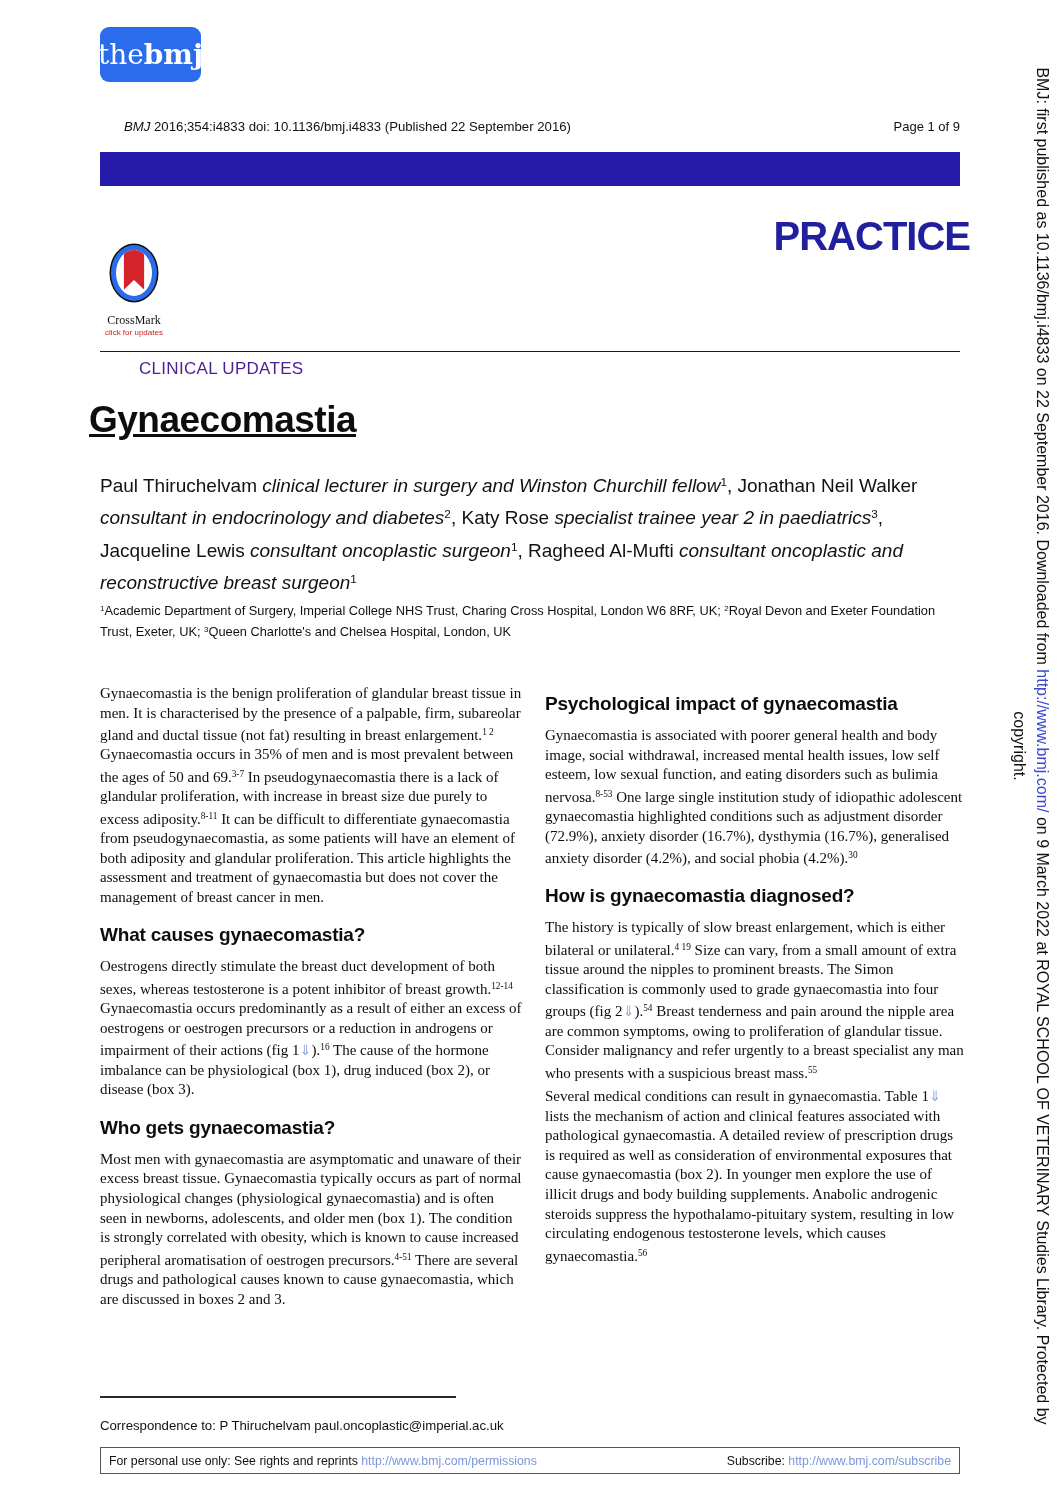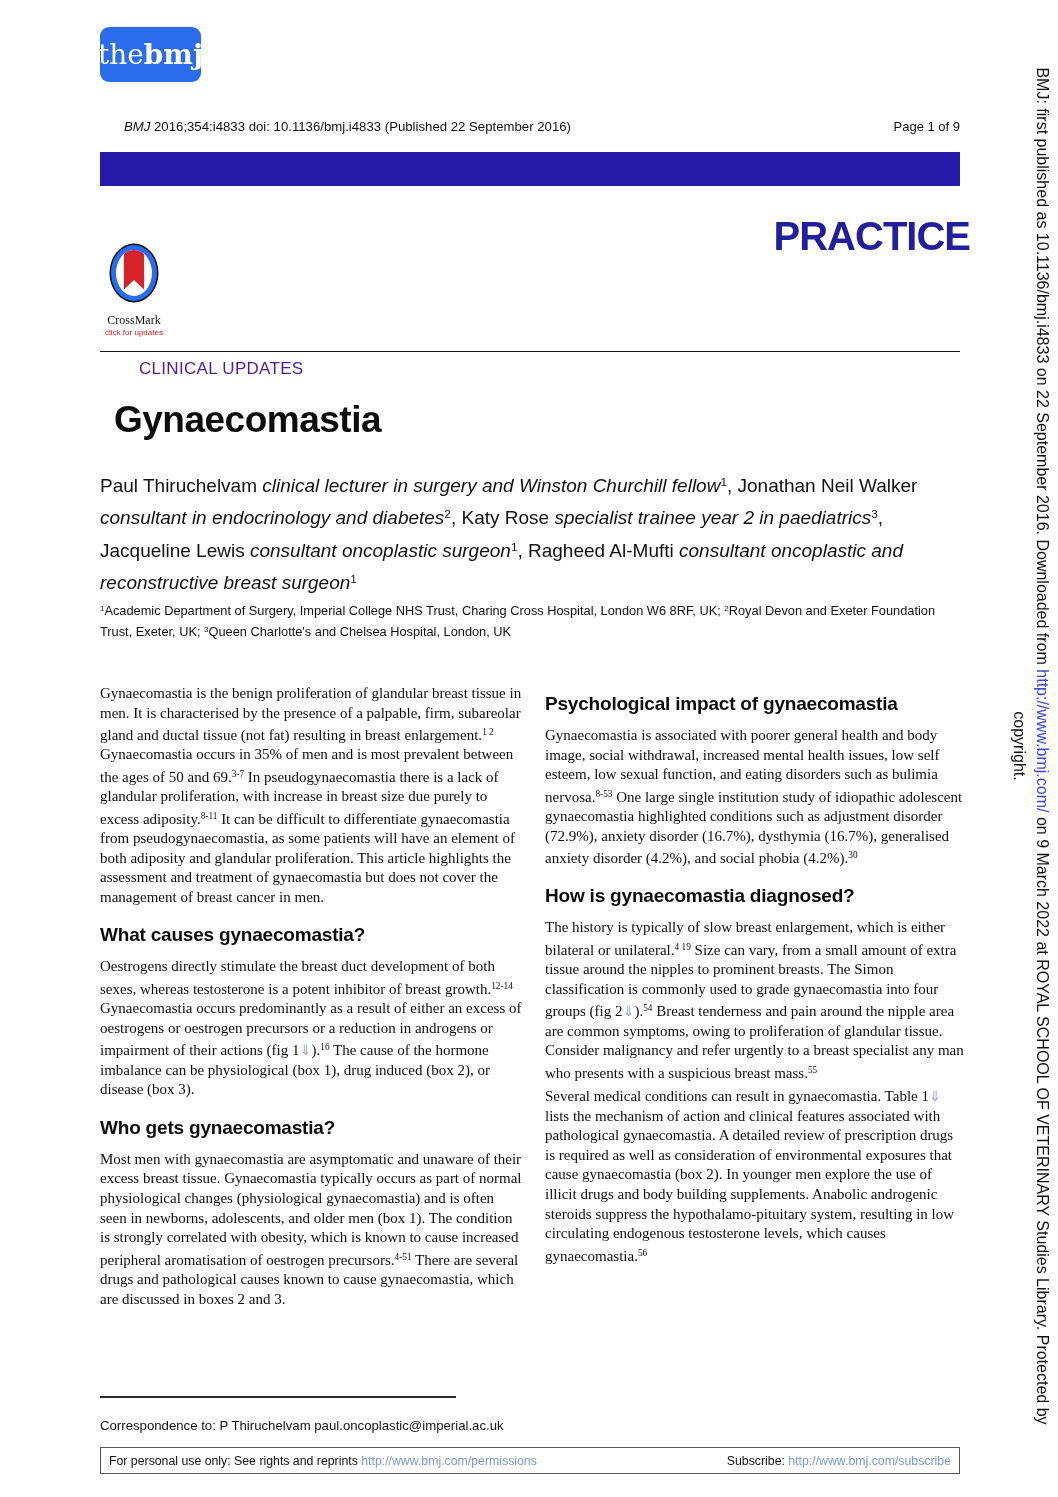--- a/index.html
+++ b/index.html
@@ -23,21 +23,21 @@
   .cm-oval { width:46px; height:56px; margin:0 auto; border-radius:50%; border:5px solid #2b6cec;
              box-shadow:0 0 0 1.5px #111; background:#fff; position:relative; overflow:hidden; }
   .cm-ribbon { position:absolute; left:50%; top:-2px; transform:translateX(-50%); width:21px; height:42px;
                background:#d5232a; clip-path:polygon(0 0,100% 0,100% 100%,50% 76%,0 100%);
                border-radius:9px 9px 0 0; }
   .cm-title { font-family:"Liberation Serif",serif; font-size:12px; color:#111; margin-top:12px; }
   .cm-sub { font-size:8px; color:#cc2222; }
 
   .rule-top { position:absolute; left:100px; top:351px; width:860px; border-top:1.5px solid #1a1a1a; }
   .kicker { position:absolute; left:100px; top:359px; font-size:17px; color:#4c1d95; letter-spacing:0.3px;margin-left:39px; }
-  .title { position:absolute; left:114px; top:399px; font-size:37px; font-weight:bold; color:#0d0d0d; letter-spacing:-0.5px; }
+  .title { position:absolute; left:89px; top:399px; font-size:37px; font-weight:bold; color:#0d0d0d; letter-spacing:-0.5px;text-decoration:underline; }
 
   .authors { position:absolute; left:100px; top:468px; width:862px; font-size:19px; line-height:28.5px; color:#111; }
   .affil { position:absolute; left:100px; top:599px; width:862px; font-size:12.8px; line-height:19.5px; color:#111; }
   .seg-i { font-style:italic; }
   .seg-sup { font-size:0.62em; vertical-align:0.5em; }
   .seg-arrow { color:#8ca4da; font-size:0.95em; cursor:pointer; }
 
   
   .col { position:absolute; top:684px; font-family:"Liberation Serif",serif; font-size:15px;
          line-height:19.6px; color:#0d0d0d; }

